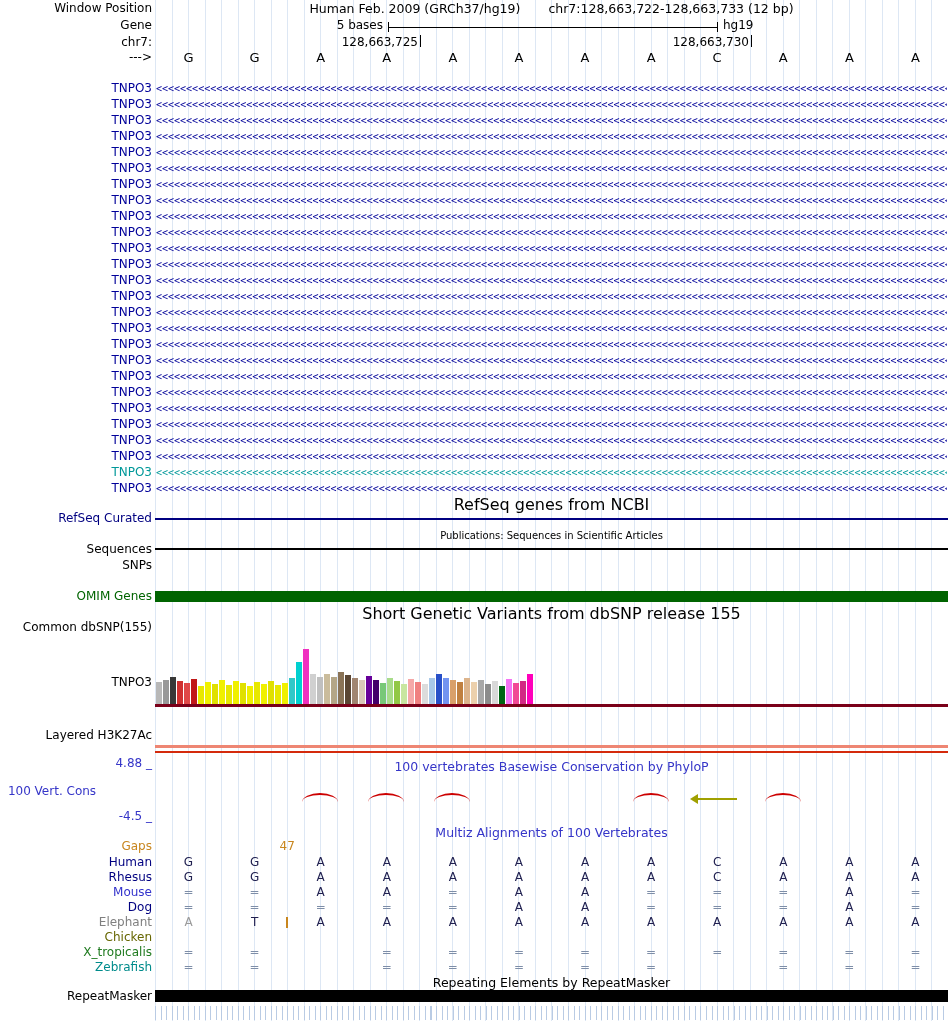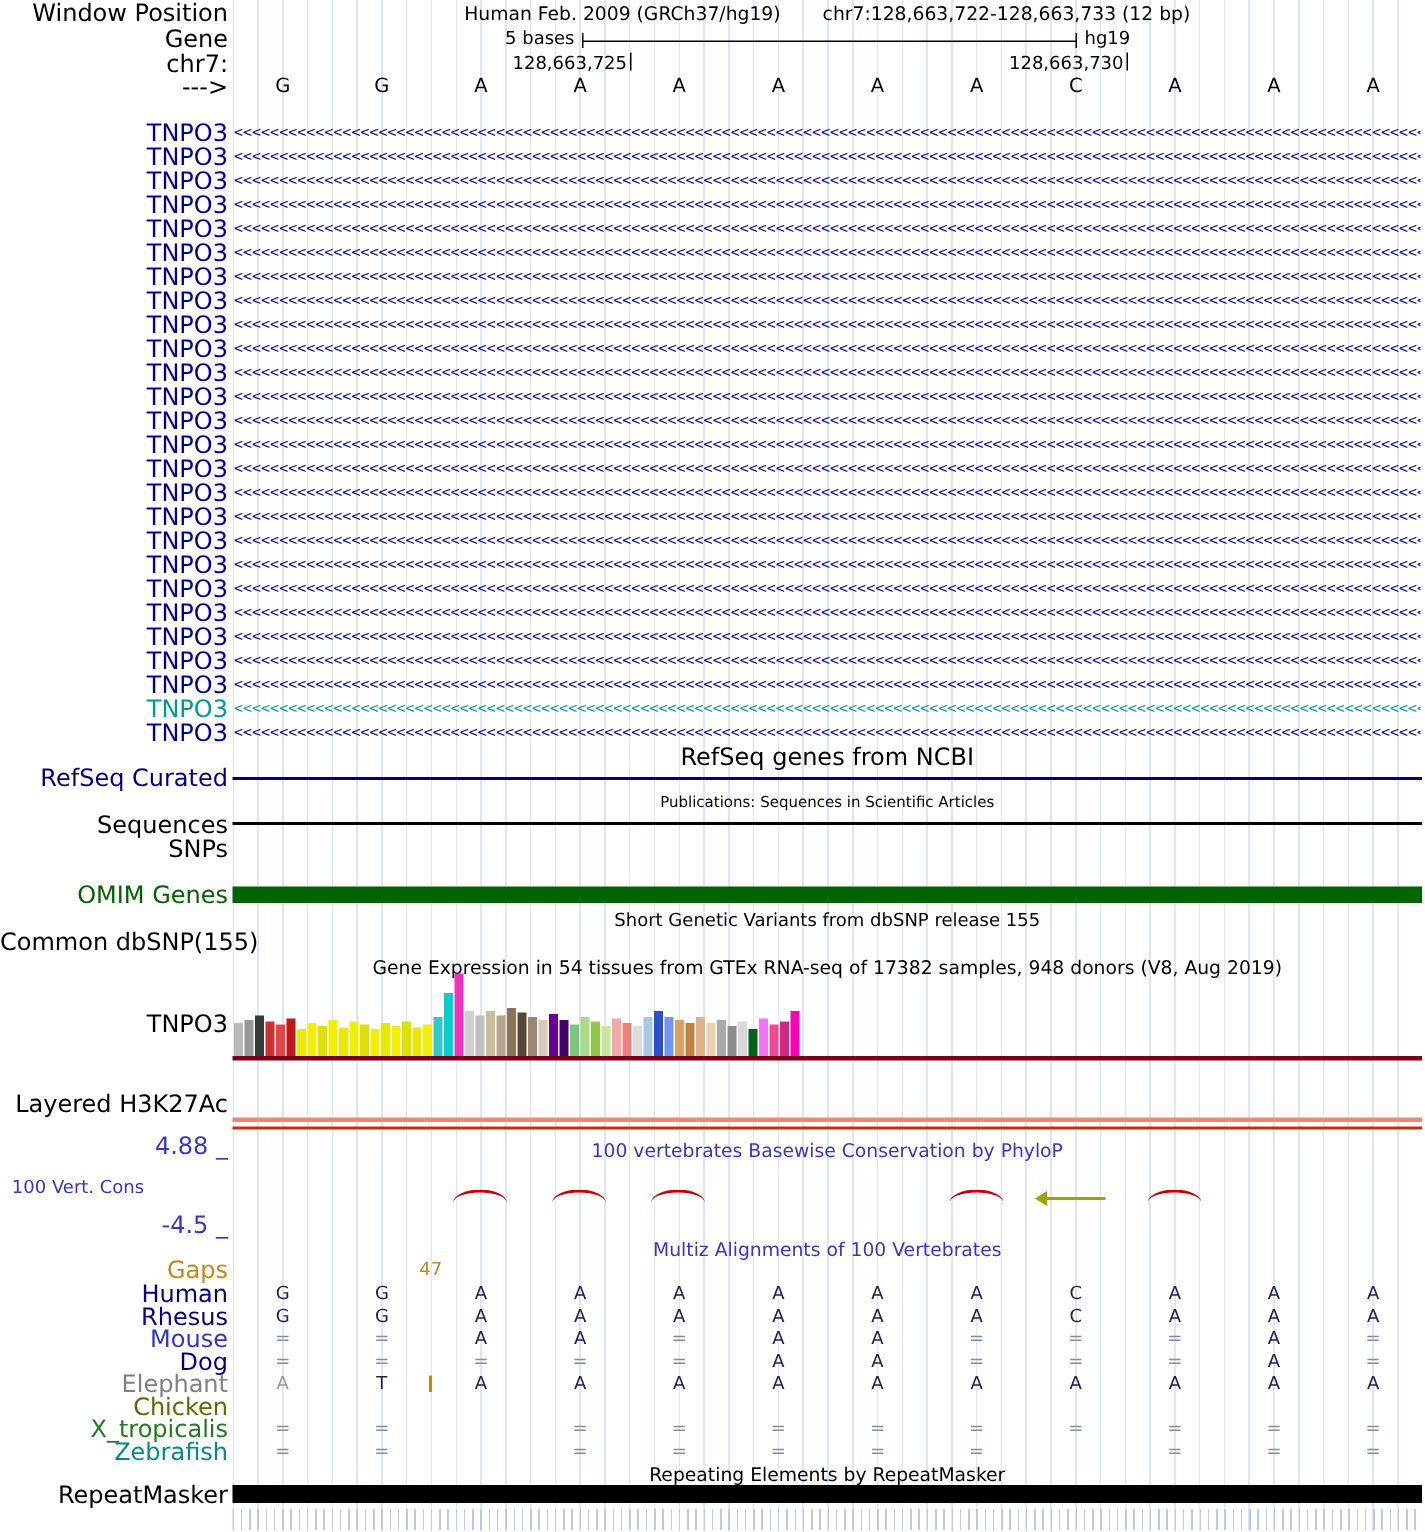--- a/index.html
+++ b/index.html
@@ -1,19 +1,19 @@
 <!DOCTYPE html>
 <html><head>
 <meta charset="utf-8">
 <style>
   *{box-sizing:border-box}
   body{margin:0;background:#fff;font-family:"DejaVu Sans","Liberation Sans",sans-serif}
   #stage{position:relative;width:950px;height:1021px;overflow:hidden;background:#fff}
   .abs{position:absolute;font-size:12px;line-height:15px;white-space:nowrap}
-  .llabel{position:absolute;left:0;width:152px;text-align:right;font-size:16px;line-height:15px;color:#000;white-space:nowrap}
+  .llabel{position:absolute;left:0;width:152px;text-align:right;font-size:12px;line-height:15px;color:#000;white-space:nowrap}
   .c-header{position:absolute;left:155px;width:793px;text-align:center;font-size:12.5px;line-height:15px;color:#000;white-space:nowrap}
   .arrowrow{position:absolute;left:156px;width:791px;height:16px;overflow:hidden;white-space:nowrap;
             font-family:"DejaVu Sans Mono","Liberation Mono",monospace;font-size:10px;line-height:15px}
   .basecell{position:absolute;width:67px;text-align:center;font-size:12px;line-height:15px}
   .topbase{font-size:13px;color:#000}
   .hline{position:absolute;left:155px;width:793px}
   .bar{position:absolute;width:6px}
   .arc{position:absolute;width:36px;height:9px;border-top:2px solid #c00;border-radius:50% 50% 0 0/100% 100% 0 0}
   .tick{position:absolute;width:1px;background:#000}
   .grid{position:absolute;left:155px;top:0;width:793px;height:1021px;
@@ -59,24 +59,23 @@
 
   <div class="c-header" style="top:528px;font-size:10px">Publications: Sequences in Scientific Articles</div>
   <div class="llabel" style="top:542px">Sequences</div>
   <div class="hline" style="top:548px;height:2px;background:#000"></div>
 
   <div class="llabel" style="top:558px">SNPs</div>
 
   <div class="llabel green" style="top:589px">OMIM Genes</div>
   <div class="hline" id="omim-bar" style="top: 591px; height: 11px; background: rgb(0, 100, 0);"></div>
 
-  <div class="c-header" style="top:606px;font-size:12px">Short Genetic Variants from dbSNP release 155</div>
+  <div class="c-header" style="top:606px;font-size:16px">Short Genetic Variants from dbSNP release 155</div>
   <div class="llabel" style="top:620px">Common dbSNP(155)</div>
 
-  <div class="c-header" style="top:637px">Gene Expression in 54 tissues from GTEx RNA-seq of 17382 samples, 948 donors (V8, Aug 2019)</div>
   <div class="llabel" style="top:675px">TNPO3</div>
   <div class="hline" id="gtex-baseline" style="top: 704px; height: 3px; background: rgb(122, 0, 25);"></div>
 
   <div class="llabel" style="top:728px">Layered H3K27Ac</div>
   <div class="hline" id="h3k-line-1" style="top: 745px; height: 3px; background: rgb(238, 134, 115);"></div>
   <div class="hline" id="h3k-line-2" style="top: 751px; height: 2px; background: rgb(212, 42, 12);"></div>
 
   <div class="llabel consblue" style="top:756px">4.88 _</div>
   <div class="c-header consblue" style="top:759px">100 vertebrates Basewise Conservation by PhyloP</div>
   <div class="abs consblue" style="top:784px;left:0;width:104px;text-align:center">100 Vert. Cons</div>

